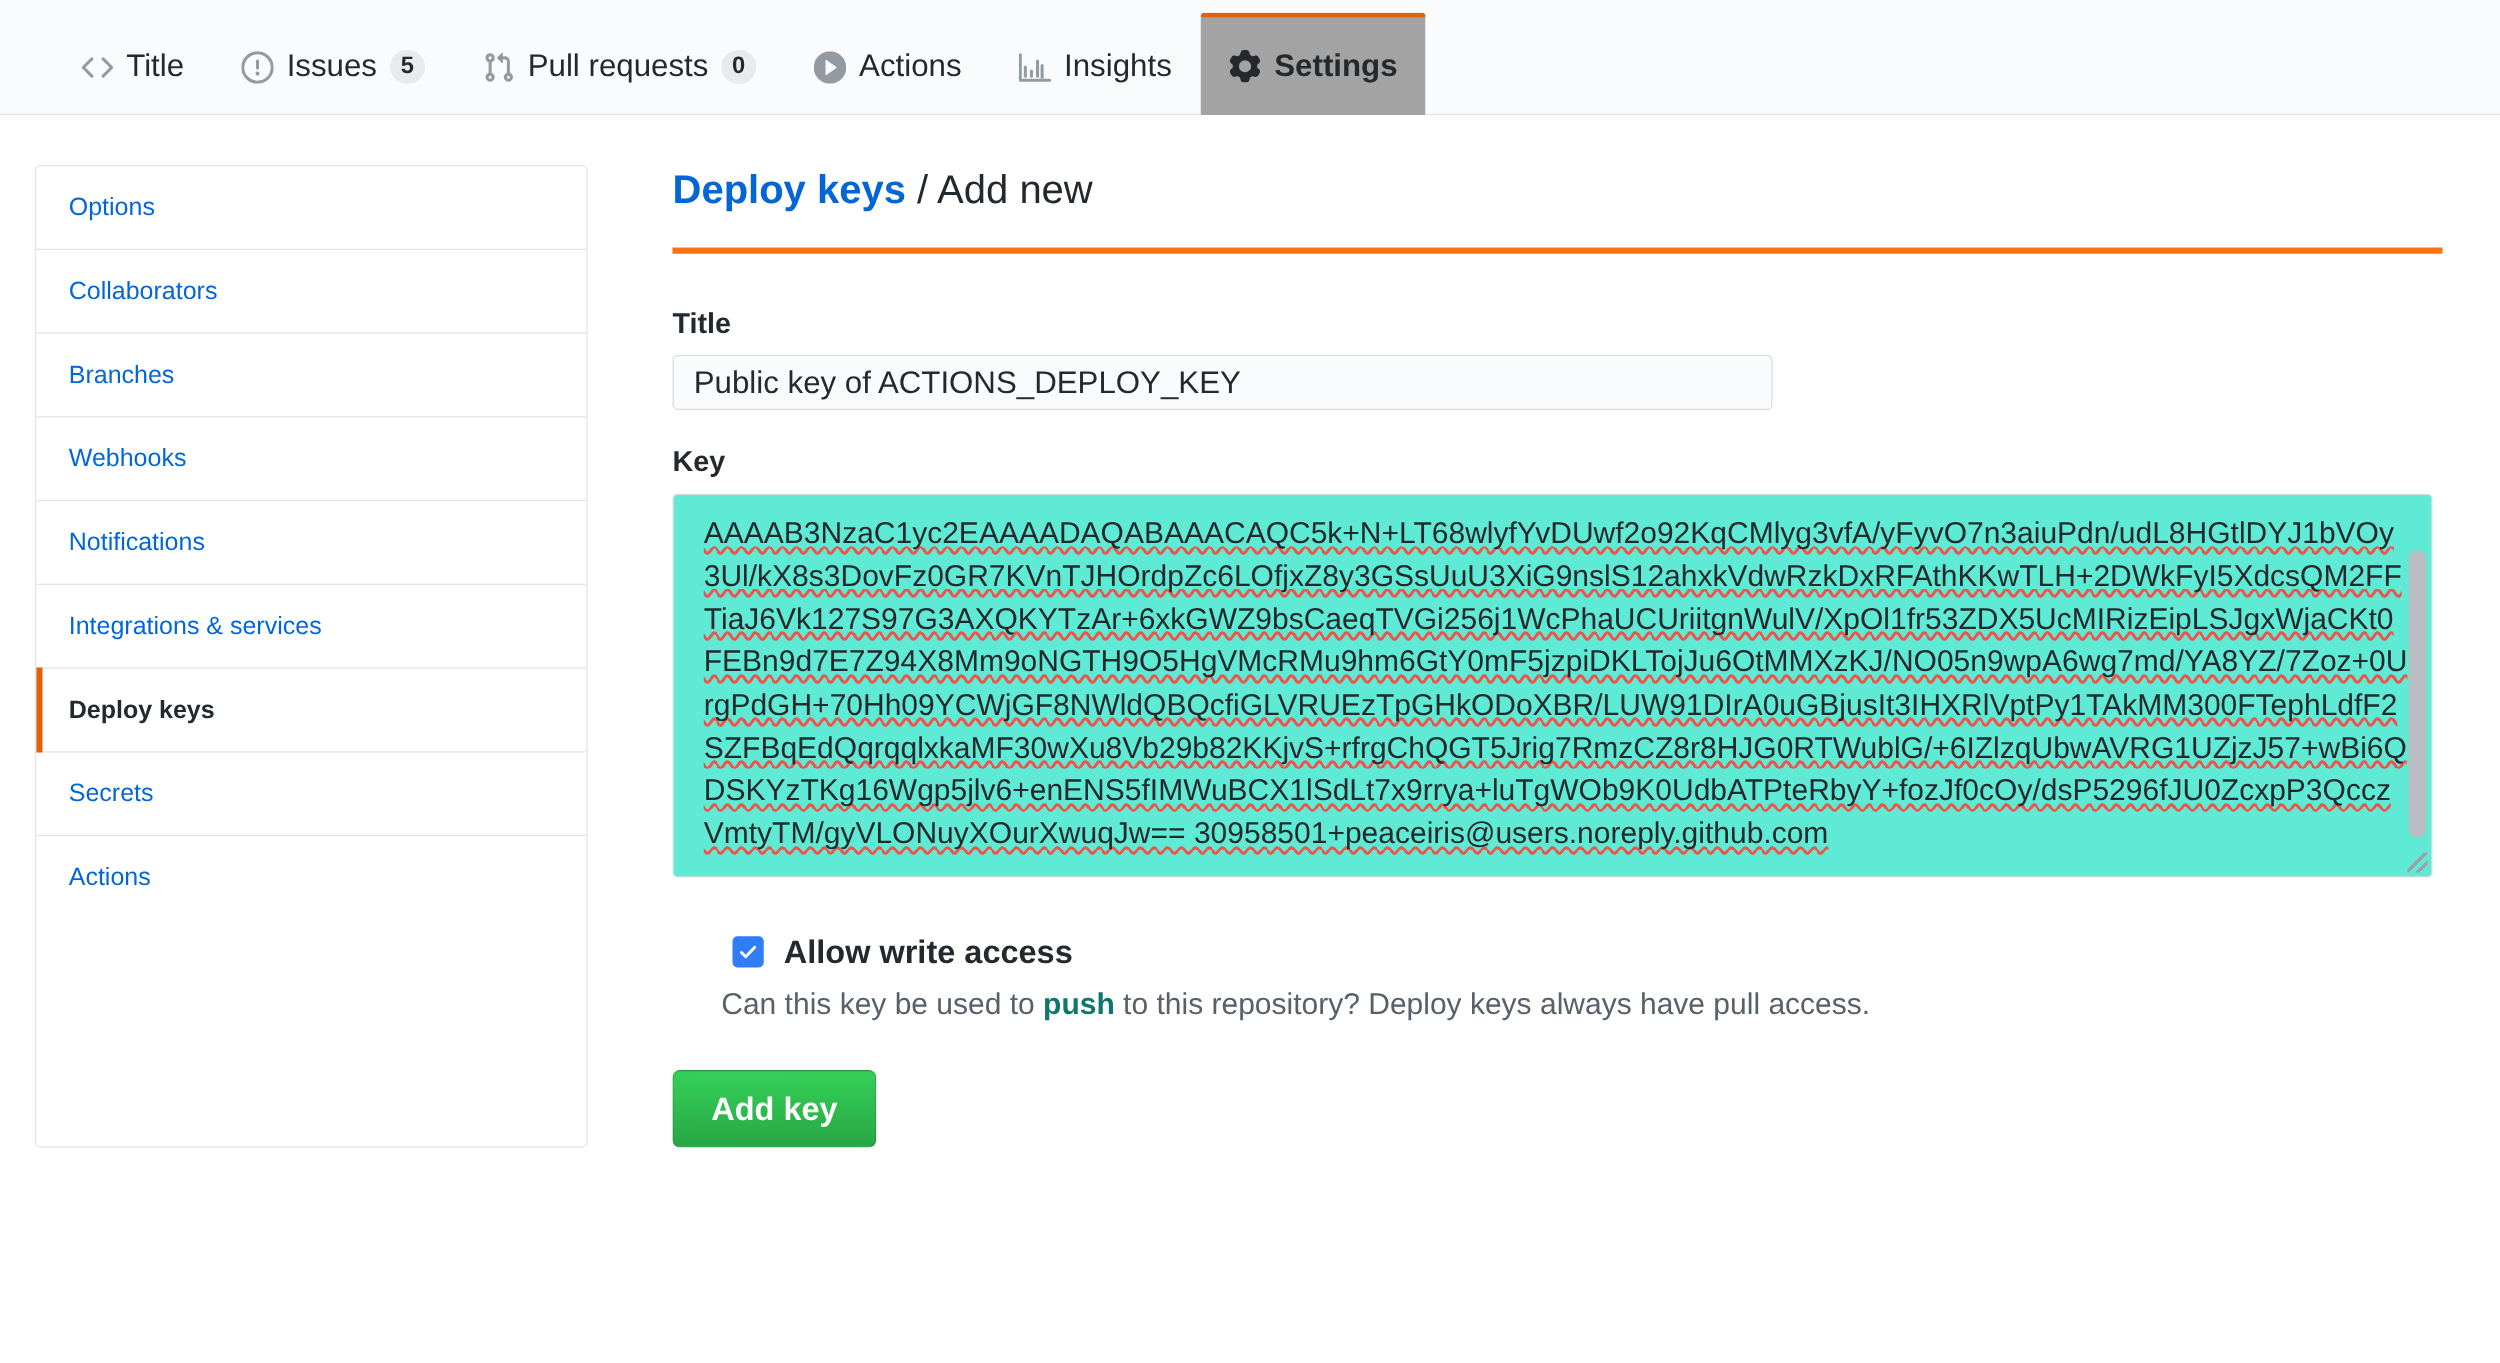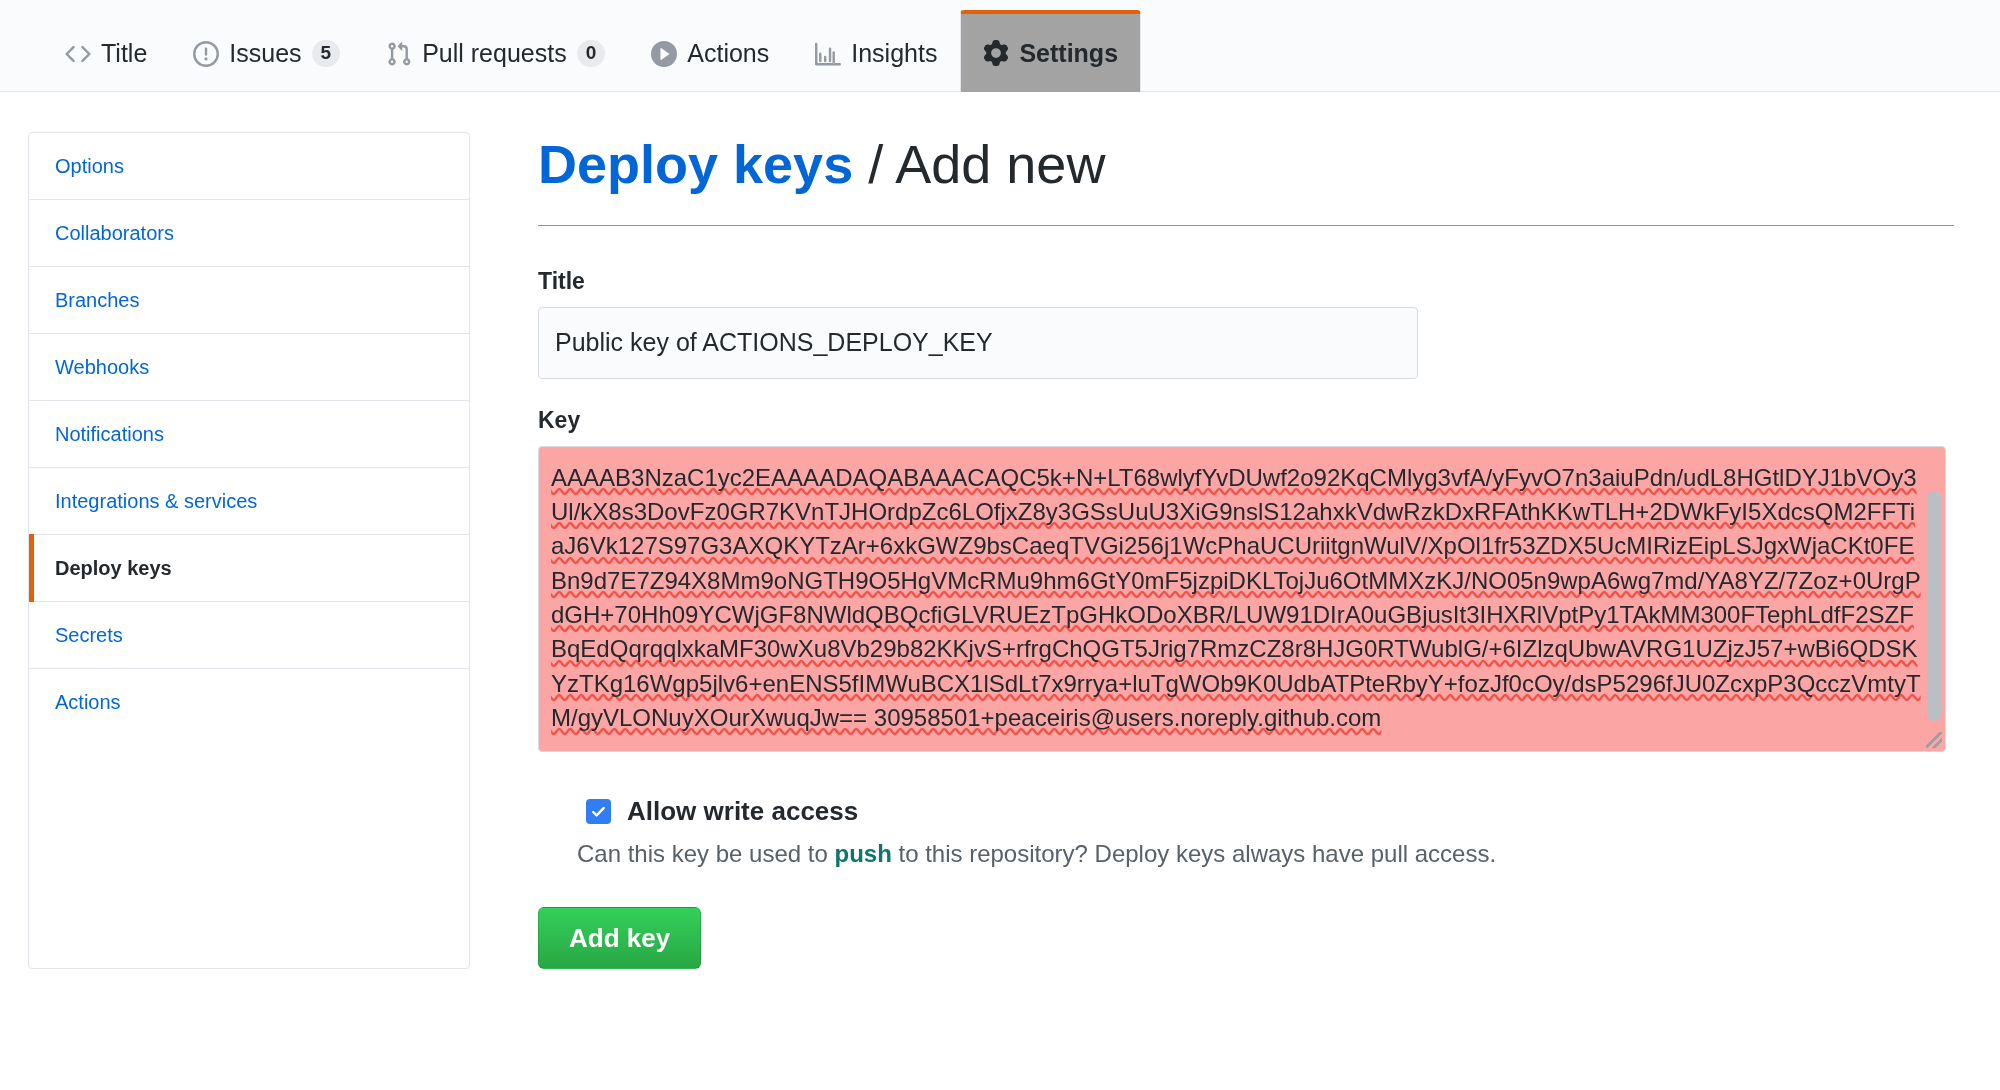--- a/index.html
+++ b/index.html
@@ -94,60 +94,60 @@
     width: 5px;
     background: #e36209;
   }
 
   .content {
     flex: 1;
     padding: 0 46px 0 68px;
     min-width: 0;
   }
   .page-title {
-    font-size: 54px;
+    font-size: 32px;
     font-weight: 400;
     color: #24292e;
     padding-bottom: 28px;
-    border-bottom: 1px solid #f97316;
+    border-bottom: 5px solid #f97316;
     margin: 0 0 42px 0;
     line-height: 1.2;
   }
   .page-title .crumb-link { color: #0366d6; font-weight: 600; }
   .page-title .crumb-sep { color: #24292e; }
   .page-title .crumb-current { color: #24292e; }
 
   .field-label {
     display: block;
     font-size: 23px;
     font-weight: 600;
     color: #24292e;
     margin-bottom: 12px;
   }
   .text-input {
     width: 880px;
     max-width: 100%;
-    height: 72px;
+    height: 44px;
     padding: 0 16px;
     font-size: 25px;
     font-family: "Liberation Sans", "DejaVu Sans", sans-serif;
     color: #24292e;
     background: #fafbfc;
     border: 1px solid #d9dde2;
     border-radius: 4px;
     outline: none;
   }
   .field { margin-bottom: 28px; }
 
   .key-box {
     position: relative;
-    background: #fca5a5;
+    background: #5eead4;
     border: 1px solid #d9dde2;
     border-radius: 4px;
-    padding: 14px 18px 16px 12px;
+    padding: 14px 18px 16px 24px;
     margin-right: 8px;
   }
   .key-text {
     font-size: 24px;
     line-height: 34.3px;
     color: #24292e;
     word-break: break-all;
     overflow-wrap: anywhere;
     white-space: pre-wrap;
     text-decoration: underline wavy #f0534a;

